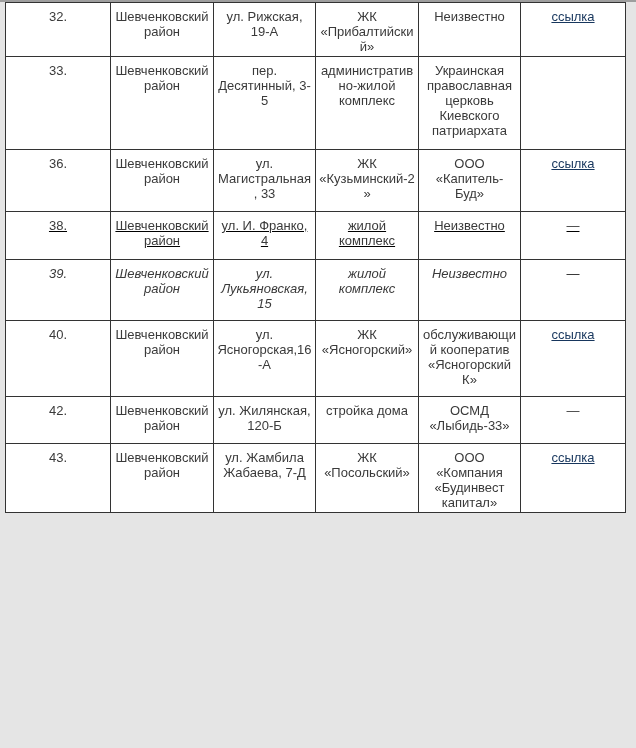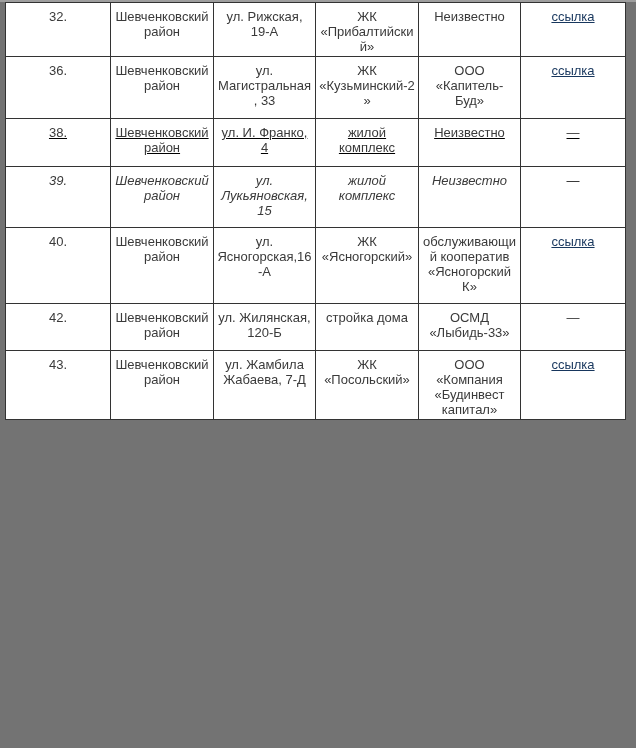--- a/index.html
+++ b/index.html
@@ -7,21 +7,21 @@
     --text-color:#3a3a3a;
     --link-color:#17365d;
     --top-line-color:#9e9e9e;
   }
   html,body{margin:0;padding:0;background:#ffffff;}
   body{
     width:636px;height:748px;overflow:hidden;
     font-family:"Liberation Sans", sans-serif;
   }
   .viewport{
-    position:relative;width:636px;height:748px;overflow:hidden;background:#737373;
+    position:relative;width:636px;height:748px;overflow:hidden;background:#e5e5e5;
   }
   .top-rule{
     position:absolute;top:0;left:0;width:636px;height:2px;
     background:var(--top-line-color);z-index:2;
   }
   table.reg-table{
     position:absolute;left:5px;top:-5px;
     width:620px;border-collapse:collapse;table-layout:fixed;
     background:#ffffff;
   }
@@ -65,20 +65,28 @@
         <td></td>
       </tr>
     <tr style="height: 47px;">
     <td>32.</td>
     <td>Шевченковский район</td>
     <td>ул. Рижская, 19-А</td>
     <td>ЖК «Прибалтийский»</td>
     <td>Неизвестно</td>
     <td class="link-cell"><a href="#">ссылка</a></td>
   </tr>
+        <tr style="height: 93px;">
+    <td>33.</td>
+    <td>Шевченковский район</td>
+    <td>пер. Десятинный, 3-5</td>
+    <td>административно-жилой комплекс</td>
+    <td>Украинская православная церковь Киевского патриархата</td>
+    <td class="link-cell"></td>
+  </tr>
         <tr style="height: 62px;">
     <td>36.</td>
     <td>Шевченковский район</td>
     <td>ул. Магистральная, 33</td>
     <td>ЖК «Кузьминский-2»</td>
     <td>ООО «Капитель-Буд»</td>
     <td class="link-cell"><a href="#">ссылка</a></td>
   </tr>
         <tr style="height: 48px; text-decoration: underline;">
     <td>38.</td>

